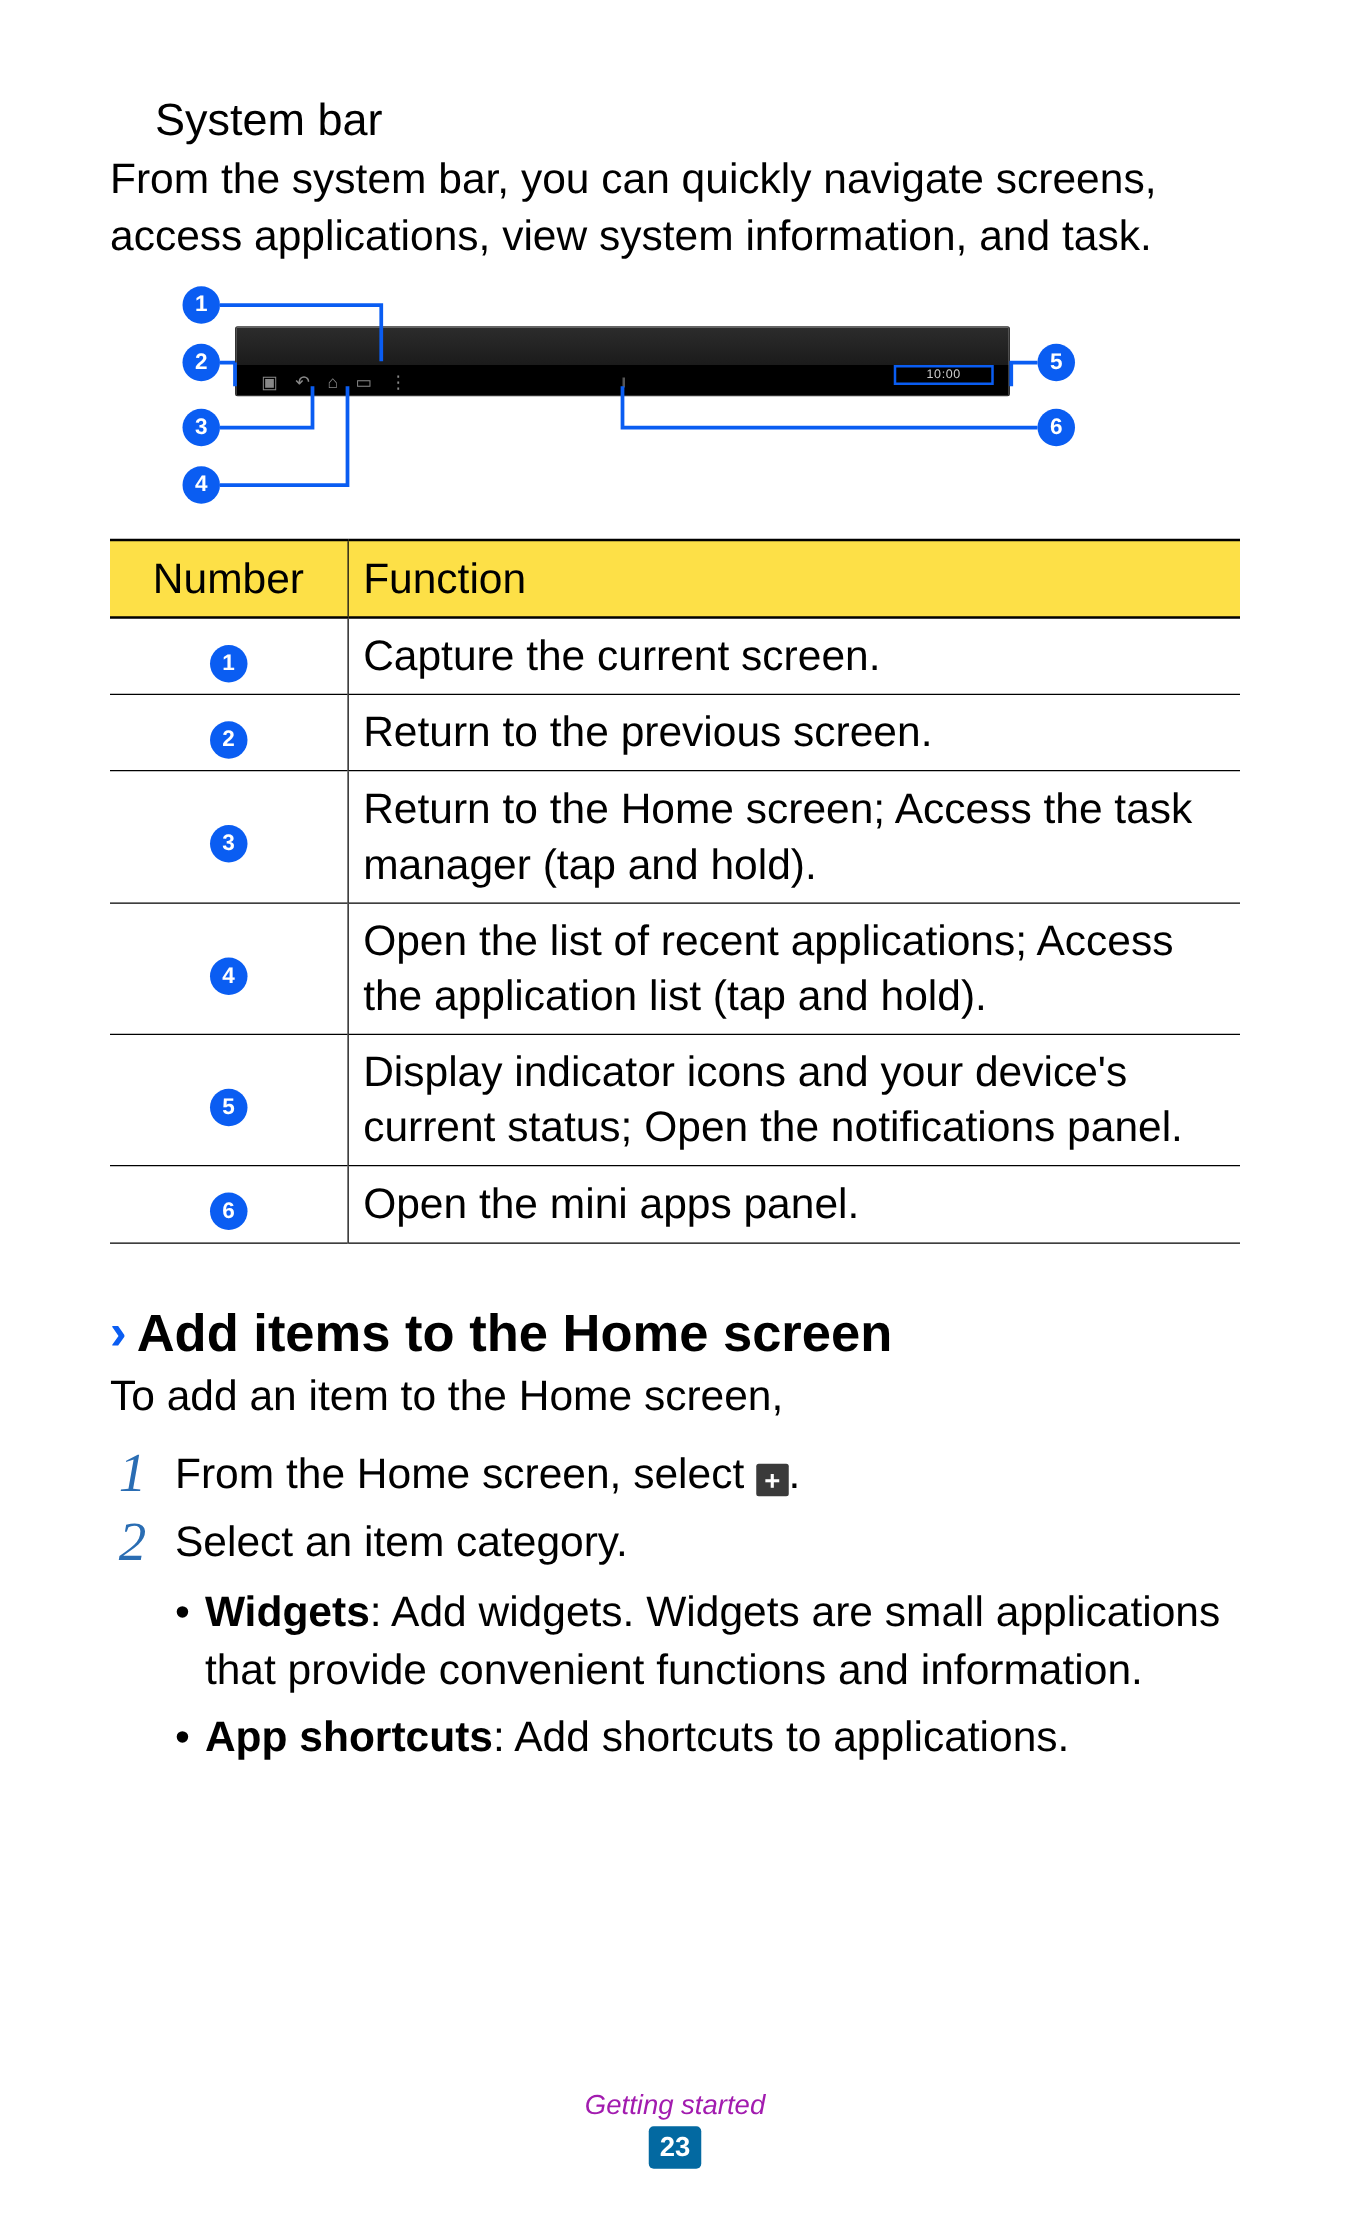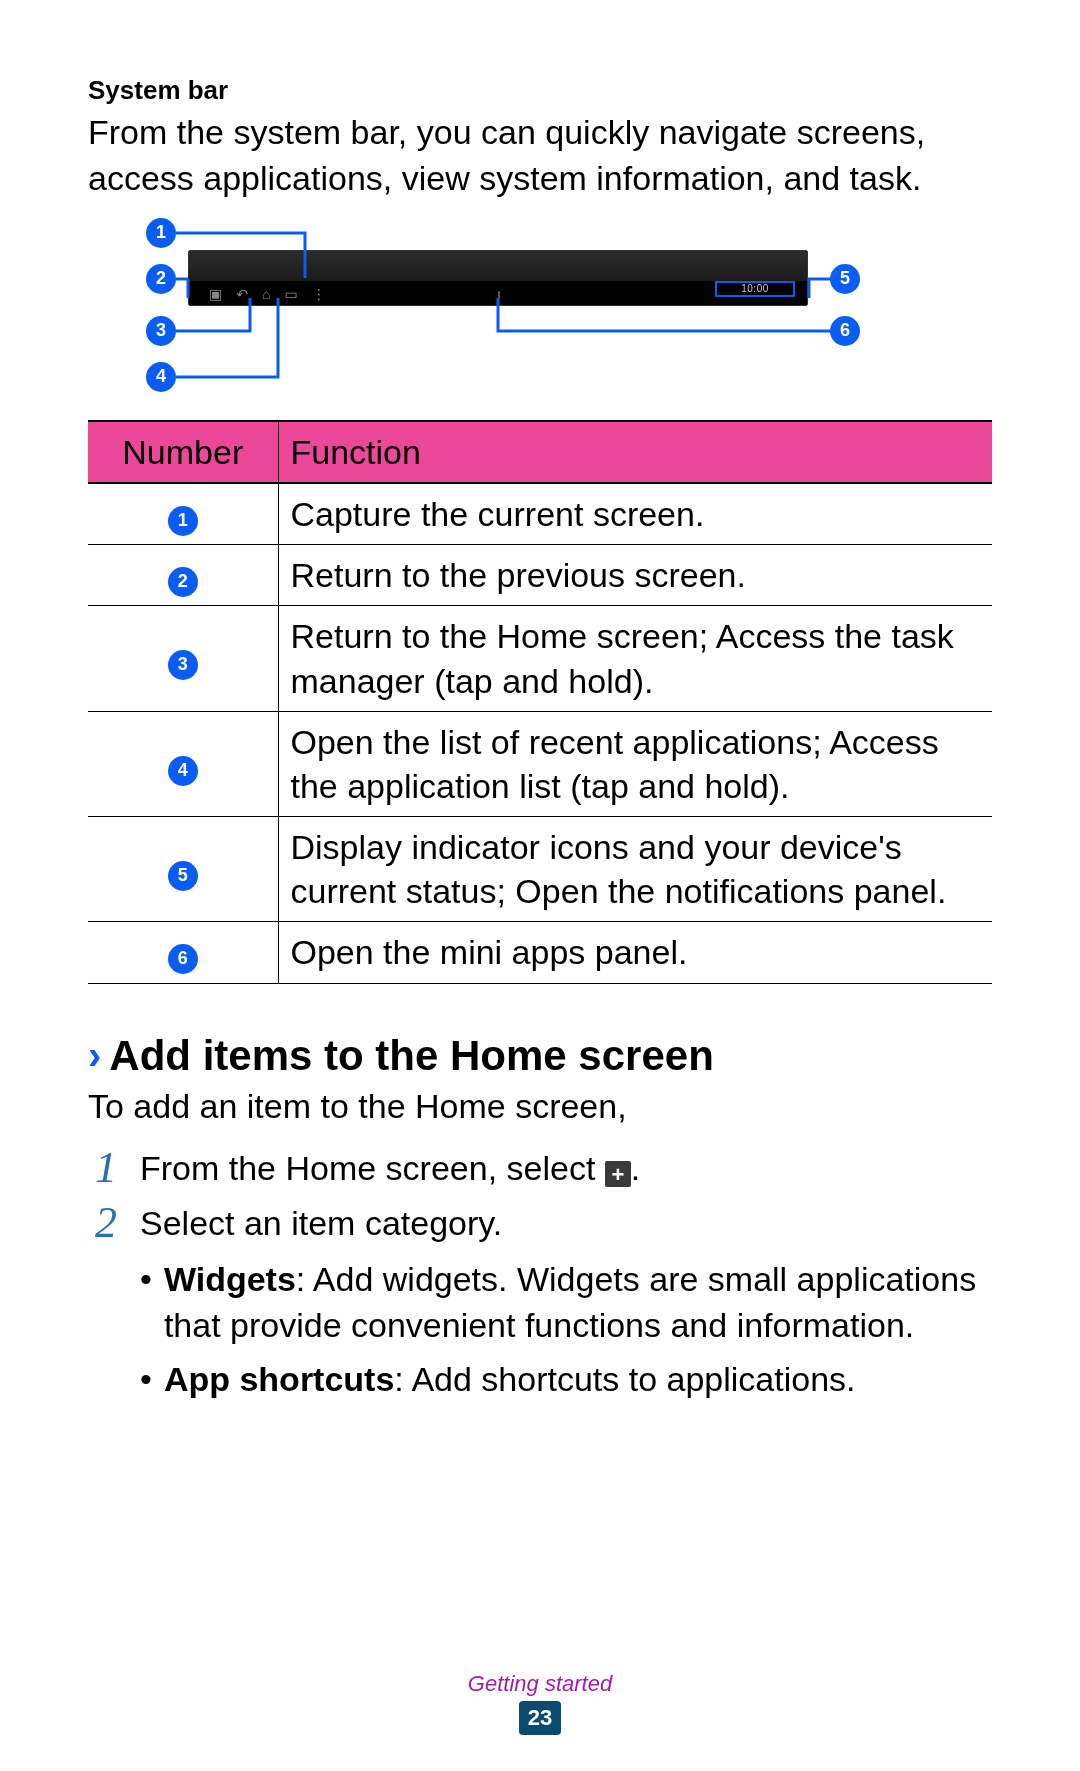--- a/index.html
+++ b/index.html
@@ -1,19 +1,19 @@
 <!DOCTYPE html>
 <html><head>
 <meta charset="utf-8">
 <style>
 * { box-sizing: border-box; margin: 0; padding: 0; }
 html, body { width: 1080px; height: 1771px; background: #fff; font-family: "Segoe UI", Arial, sans-serif; color: #000; }
 .page { width: 1080px; height: 1771px; padding: 75px 88px 50px 88px; position: relative; }
 
-h3.section-title { font-size: 26px; font-weight: 700; margin-bottom: 4px; }
+h3.section-title { font-size: 36px; font-weight: 400; margin-bottom: 4px; margin-left: 36px; }
 p.section-desc { font-size: 34px; line-height: 1.35; margin-bottom: 18px; }
 
 
 .diagram-wrap { position: relative; width: 720px; height: 180px; margin: 10px 0 20px 50px; }
 .sysbar { position: absolute; left: 50px; top: 30px; width: 620px; height: 56px; background: linear-gradient(#2c2c2c,#1b1b1b 55%,#000 56%,#000); border: 1px solid #333; border-radius: 2px; }
 .sysbar .nav-icons { position: absolute; left: 20px; bottom: 4px; display: flex; gap: 14px; }
 .sysbar .nav-icons span { font-size: 14px; color: #888; line-height: 1; }
 .sysbar .status { position: absolute; right: 12px; bottom: 8px; width: 80px; height: 16px; border: 2px solid #0a5df2; color: #ccc; font-size: 10px; display:flex; align-items:center; justify-content:center; letter-spacing:0.5px;}
 .sysbar .mid-tick { position:absolute; left: 50%; bottom: 6px; width: 2px; height: 8px; background:#555;}
 
@@ -22,21 +22,21 @@
 .nc1 { left: 8px; top: -2px; }
 .nc2 { left: 8px; top: 44px; }
 .nc3 { left: 8px; top: 96px; }
 .nc4 { left: 8px; top: 142px; }
 .nc5 { left: 692px; top: 44px; }
 .nc6 { left: 692px; top: 96px; }
 
 
 table.func { width: 100%; border-collapse: collapse; margin-top: 10px; font-size: 34px; }
 table.func th, table.func td { padding: 8px 12px; text-align: left; vertical-align: middle; line-height: 1.3; }
-table.func thead th { background: #ec4899; border-top: 2px solid #000; border-bottom: 2px solid #000; font-weight: 400; }
+table.func thead th { background: #fde047; border-top: 2px solid #000; border-bottom: 2px solid #000; font-weight: 400; }
 table.func thead th:first-child { width: 190px; text-align: center; }
 table.func thead th:last-child { border-left: 1px solid #000; }
 table.func tbody td:first-child { text-align: center; }
 table.func tbody td:last-child { border-left: 1px solid #000; }
 table.func tbody tr { border-bottom: 1px solid #000; }
 .tbl-num { display: inline-flex; width: 30px; height: 30px; border-radius: 50%; background: #0a5df2; color: #fff; font-size: 18px; font-weight: 700; align-items: center; justify-content: center; font-family: Arial, sans-serif; }
 
 
 .chev-heading { display: flex; align-items: center; gap: 8px; margin-top: 48px; }
 .chev { color: #0a5df2; font-size: 40px; font-weight: 900; }
@@ -50,21 +50,21 @@
 .plus-icon { display: inline-flex; width: 26px; height: 26px; background: #3a3a3a; color: #fff; align-items: center; justify-content: center; font-size: 22px; font-weight: 700; border-radius: 2px; vertical-align: -2px; }
 
 ul.bullets { list-style: none; margin-left: 52px; }
 ul.bullets li { font-size: 34px; line-height: 1.35; margin-bottom: 8px; display: flex; gap: 12px; }
 ul.bullets li::before { content: "•"; font-size: 34px; }
 .bullets li .bb { flex:1; }
 
 
 .footer { position: absolute; bottom: 36px; left: 0; width: 1080px; text-align: center; }
 .footer-label { font-style: italic; font-size: 22px; color: #a21caf; display:block; margin-bottom: 4px;}
-.page-badge { display: inline-flex; width: 42px; height: 34px; background: #0c4a6e; color: #fff; border-radius: 4px; align-items: center; justify-content: center; font-size: 22px; font-weight: 700; }
+.page-badge { display: inline-flex; width: 42px; height: 34px; background: #0369a1; color: #fff; border-radius: 4px; align-items: center; justify-content: center; font-size: 22px; font-weight: 700; }
 
 svg.overlay { position: absolute; left: 0; top:0; width: 720px; height: 180px; pointer-events:none; }
 </style>
 </head>
 <body>
 
 <div class="page">
 
   <h3 class="section-title">System bar</h3>
   <p class="section-desc">From the system bar, you can quickly navigate screens, access applications, view system information, and task.</p>

